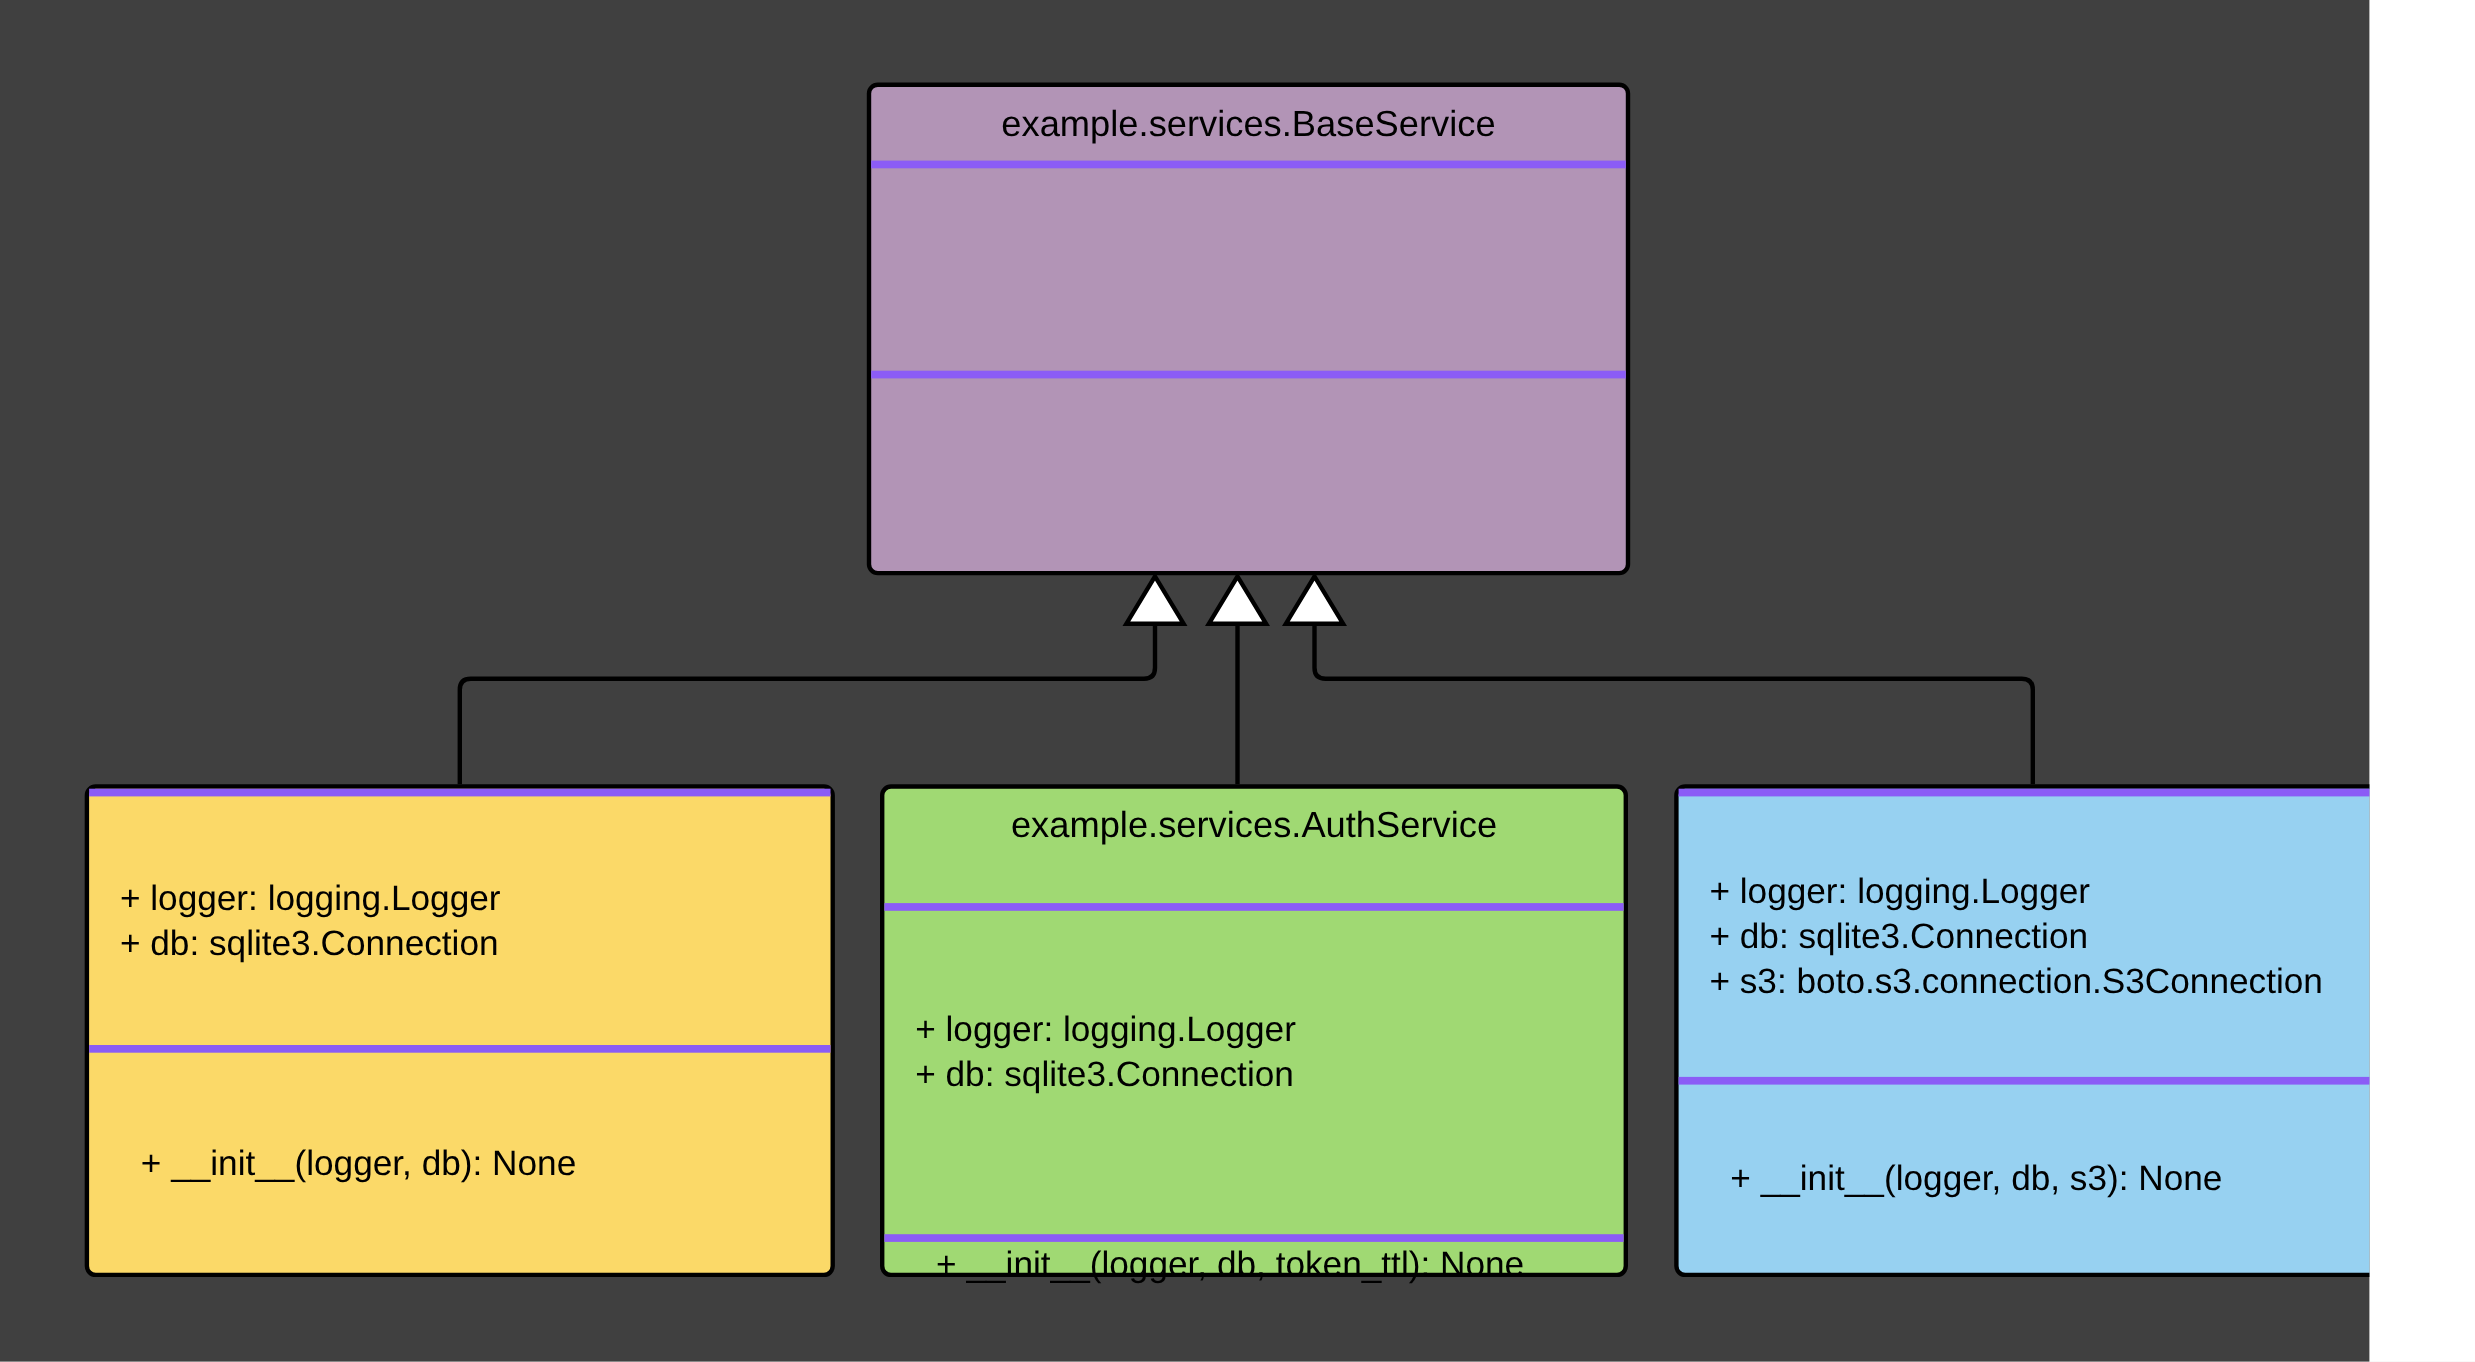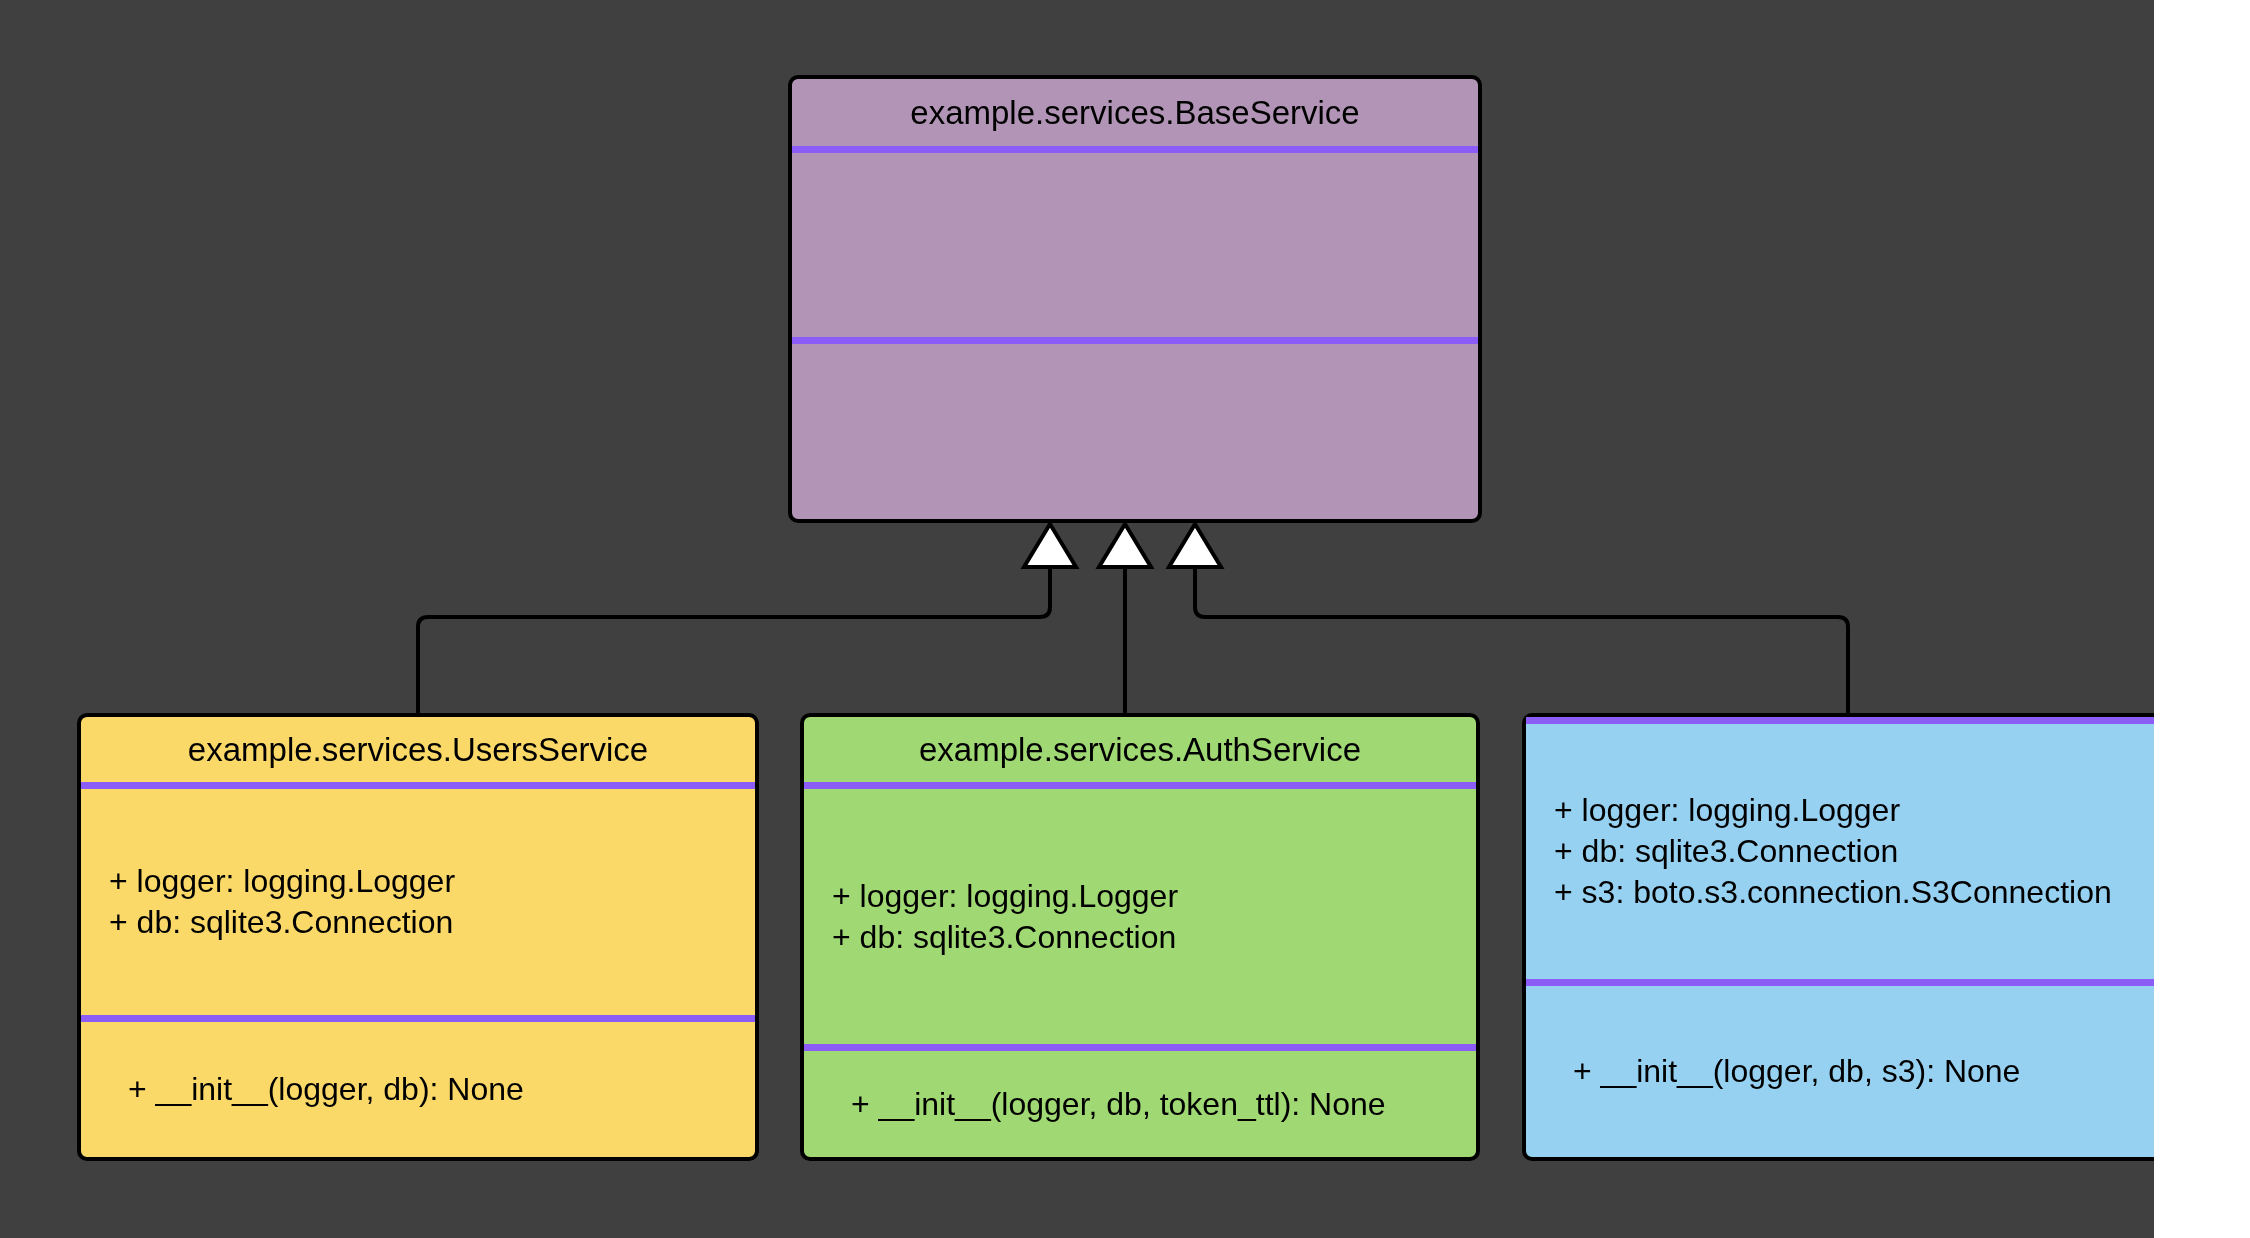--- a/index.html
+++ b/index.html
@@ -62,21 +62,21 @@
     line-height: 41px;
     white-space: nowrap;
   }
   .sec-methods { flex: 1 1 auto; padding-left: 47px; }
 
   #box-base   { left: 788px;  top: 75px;  width: 694px; height: 448px; }
   #box-base .sec-title   { height: 67px; }
   #box-base .sec-attrs   { height: 184px; }
 
   #box-users  { left: 77px;   top: 713px; width: 682px; height: 448px; }
-  #box-auth   { left: 800px;  top: 713px; width: 680px; height: 448px; }
+  #box-auth   { left: 800px;  top: 713px; width: 680px; height: 448px; gap: 39px; }
   #box-photo  { left: 1522px; top: 713px; width: 652px; height: 448px; }
 
   #box-users .sec-title, #box-auth .sec-title, #box-photo .sec-title { height: 65px; }
   #box-users .sec-attrs { height: 226px; }
   #box-auth .sec-attrs  { height: 255px; }
   #box-photo .sec-attrs { height: 255px; }
 </style>
 </head>
 <body>
 
@@ -91,21 +91,20 @@
     <polygon class="tri" points="1195,524 1169,567 1221,567"></polygon>
   </svg>
 
   <div class="class-box" id="box-base" style="background-color: rgb(178, 148, 182);">
     <div class="sec-title">example.services.BaseService</div>
     <div class="sec-attrs"></div>
     <div class="sec-methods"></div>
   </div>
 
   <div class="class-box" id="box-users" style="background-color: rgb(251, 217, 104);">
-    <div class="sec-title">example.services.UsersService</div>
     <div class="sec-attrs">
       <div>+ logger: logging.Logger</div>
       <div>+ db: sqlite3.Connection</div>
     </div>
     <div class="sec-methods">
       <div>+ __init__(logger, db): None</div>
     </div>
   </div>
 
   <div class="class-box" id="box-auth" style="background-color: rgb(160, 217, 115);">

